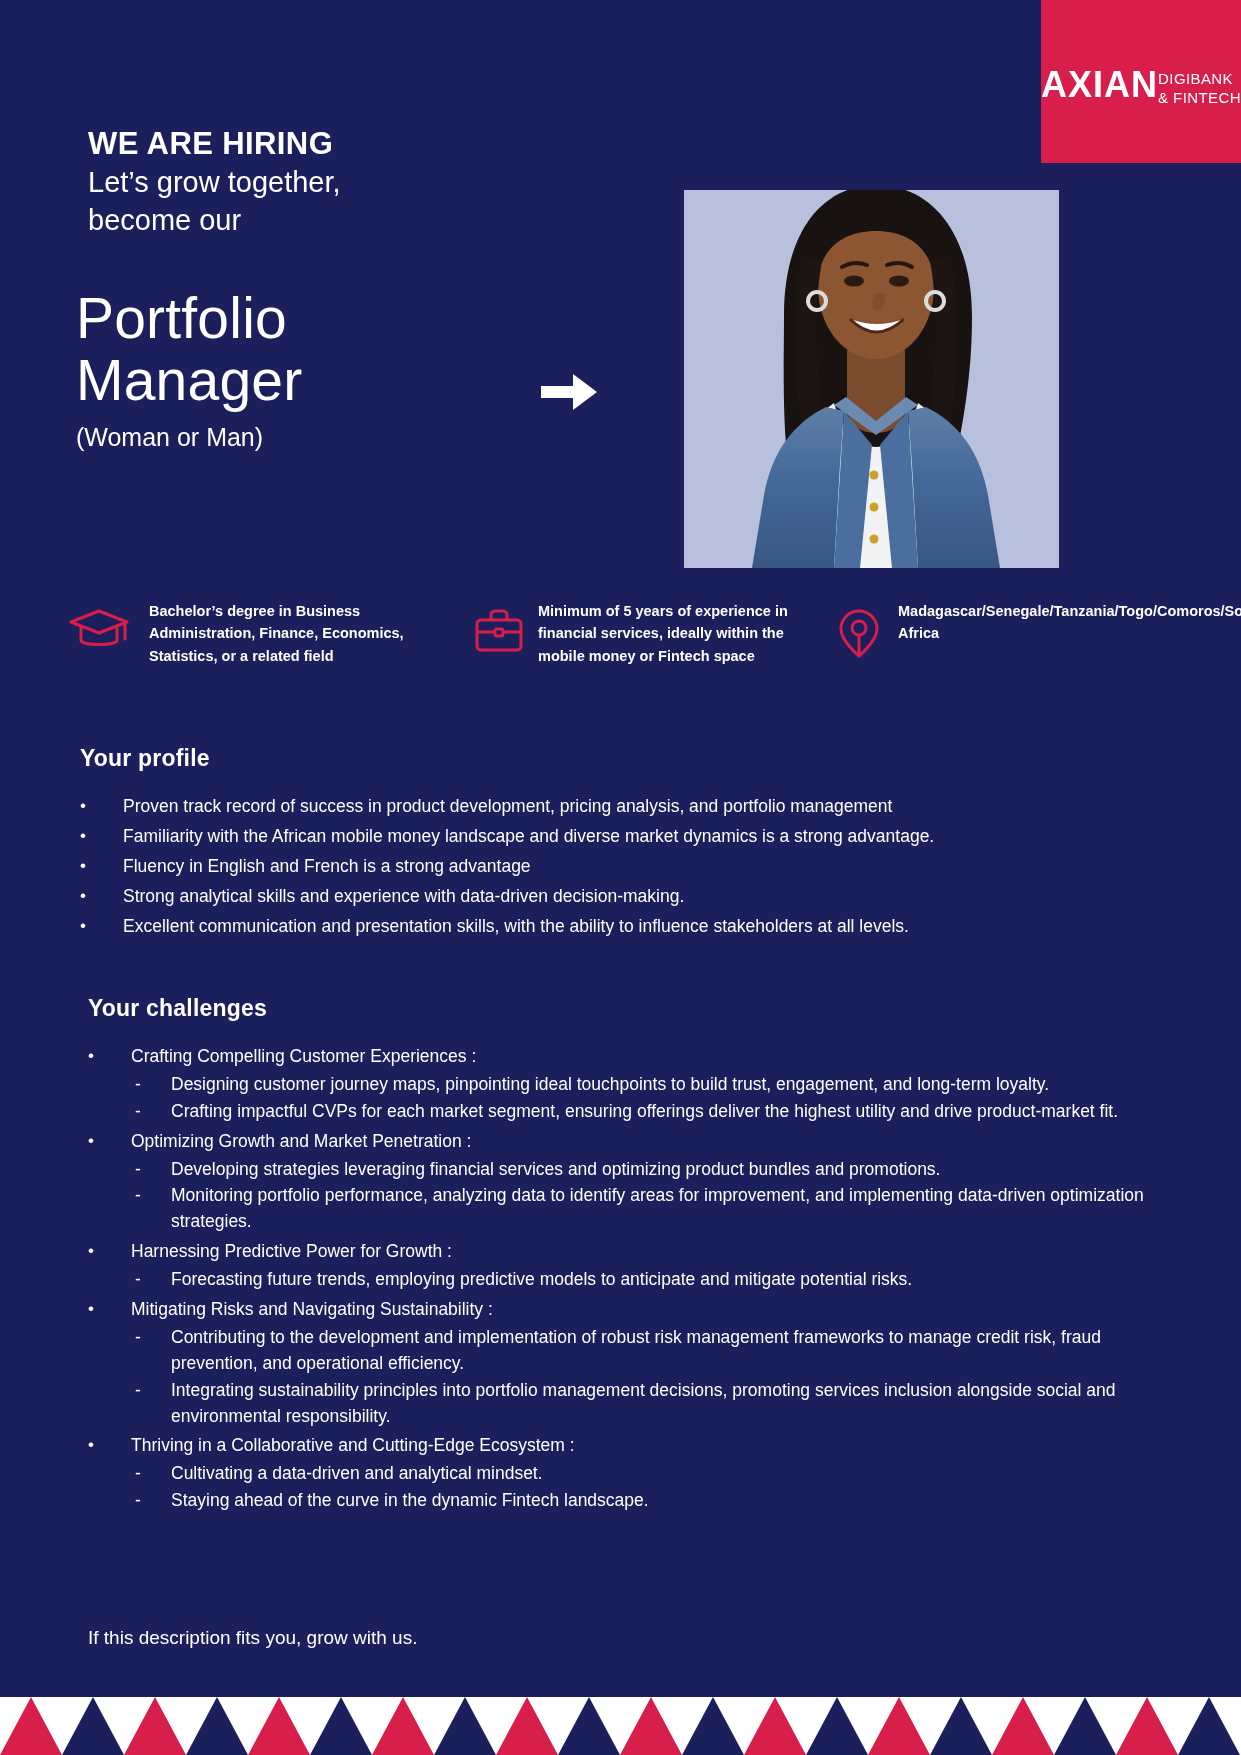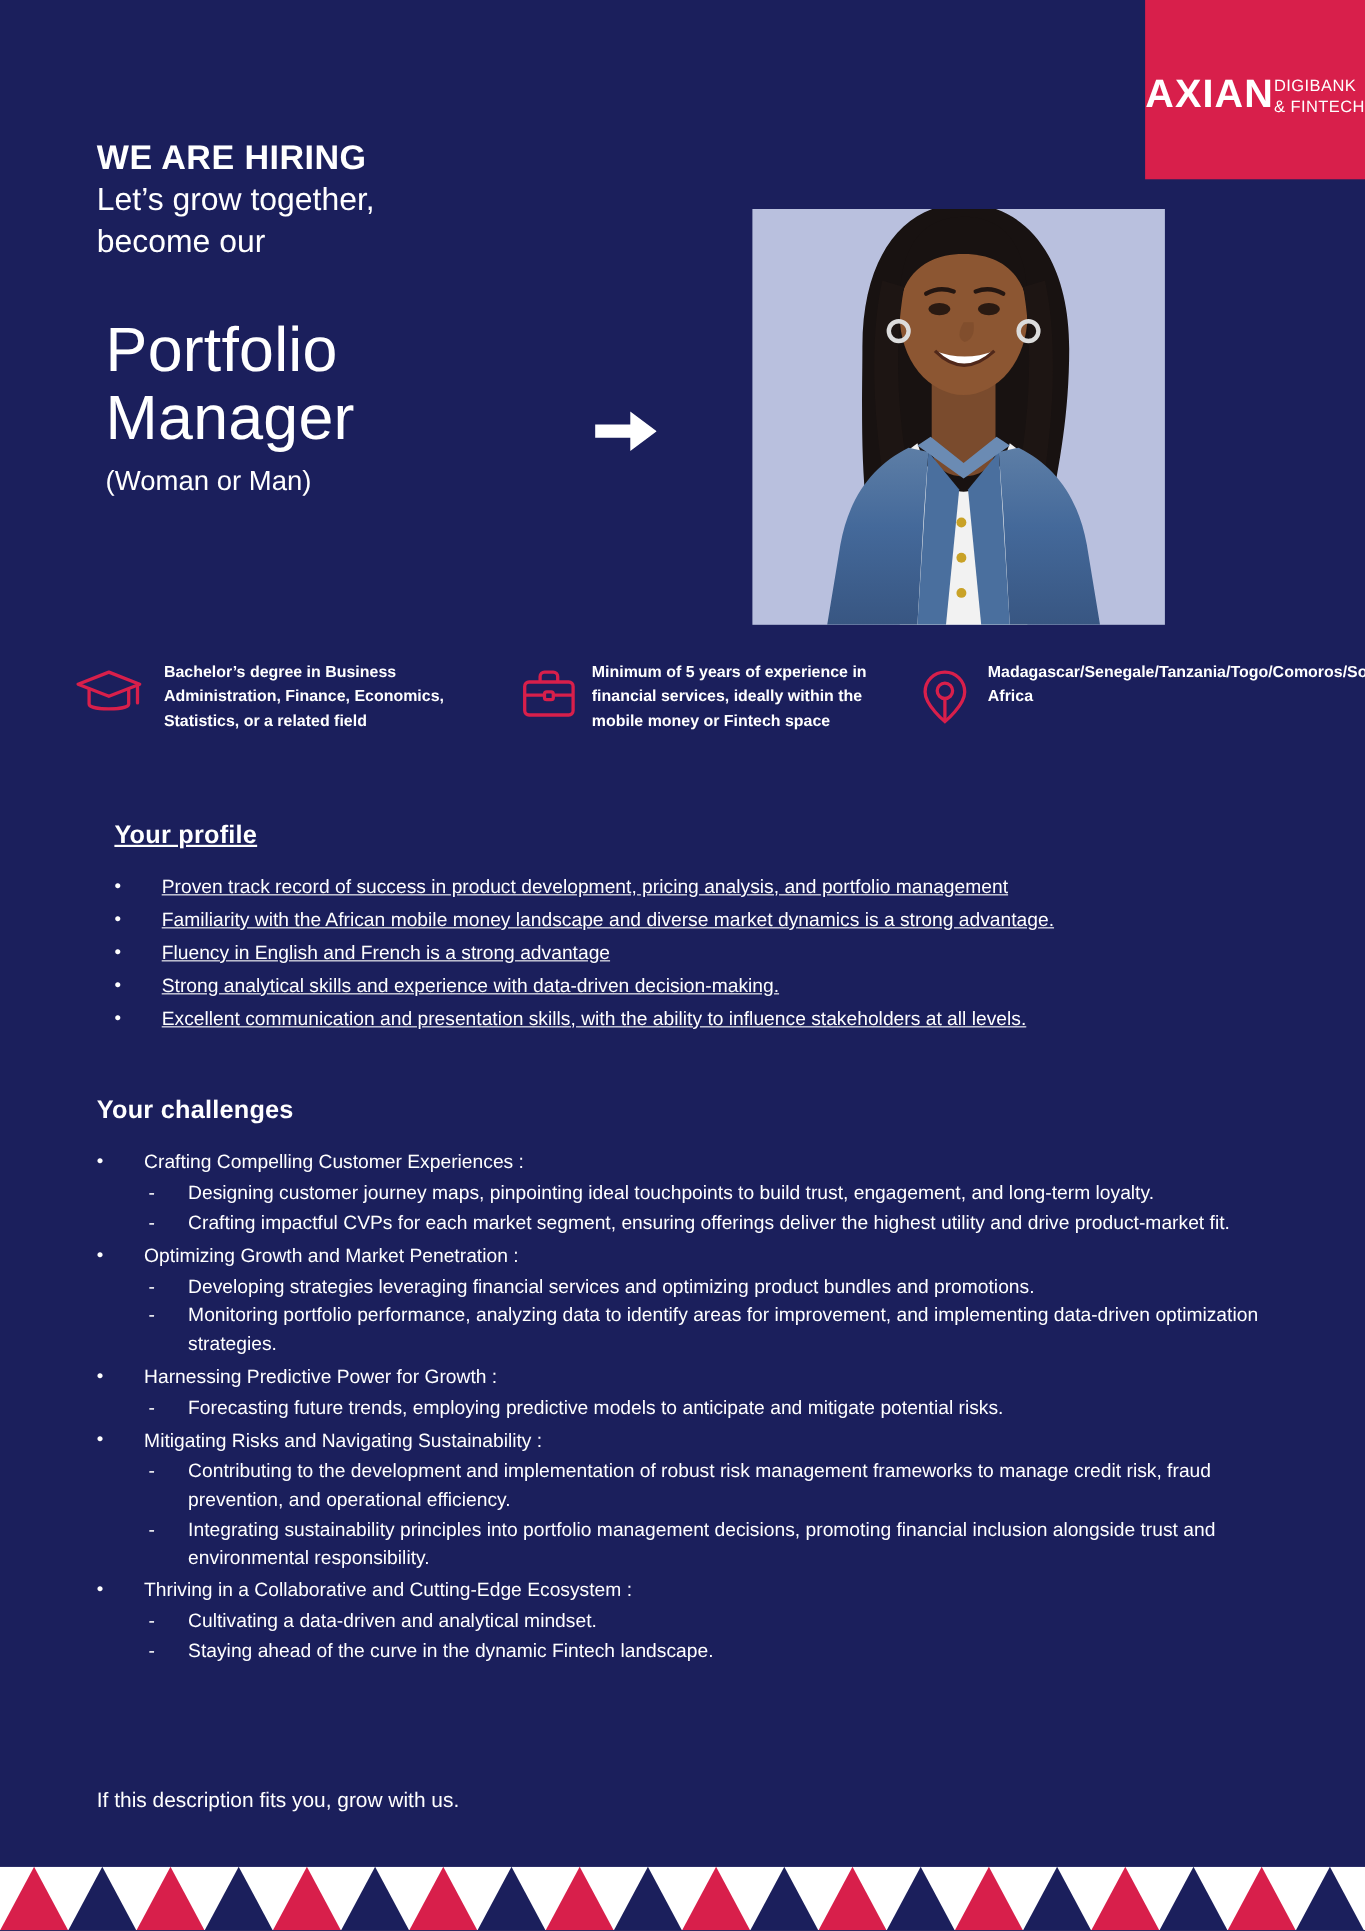--- a/index.html
+++ b/index.html
@@ -67,21 +67,21 @@
   }
   .grow {
     font-size: 29px;
     font-weight: 400;
     line-height: 1.25;
     margin-top: 2px;
   }
 
   .job-title {
     position: absolute;
-    left: 96px;
+    left: 76px;
     top: 288px;
     width: 520px;
   }
   .job-title .t1, .job-title .t2 {
     font-size: 57px;
     font-weight: 400;
     line-height: 1.08;
     letter-spacing: 0.2px;
   }
   .job-title .gender {
@@ -144,21 +144,21 @@
     line-height: 1.55;
     color: #ffffff;
   }
 
   
   .section-title {
     font-size: 23px;
     font-weight: 700;
     letter-spacing: 0.2px;
   }
-  #profile-section { position: absolute; left: 104px; top: 745px; width: 1060px; text-decoration: underline; }
+  #profile-section { position: absolute; left: 80px; top: 745px; width: 1060px; }
   #challenges-section { position: absolute; left: 88px; top: 995px; width: 1060px; }
 
   ul.bullets { list-style: none; margin-top: 22px; }
   ul.bullets > li {
     position: relative;
     padding-left: 43px;
     font-size: 17.5px;
     line-height: 1.48;
     margin-bottom: 4px;
   }
@@ -360,21 +360,21 @@
         <span>Harnessing Predictive Power for Growth :</span>
         <ul class="subbullets">
           <li>Forecasting future trends, employing predictive models to anticipate and mitigate potential risks.</li>
         </ul>
       </li>
 
       <li class="chal-group">
         <span>Mitigating Risks and Navigating Sustainability :</span>
         <ul class="subbullets">
           <li>Contributing to the development and implementation of robust risk management frameworks to manage credit risk, fraud prevention, and operational efficiency.</li>
-          <li>Integrating sustainability principles into portfolio management decisions, promoting financial inclusion alongside trust and environmental responsibility.</li>
+          <li>Integrating sustainability principles into portfolio management decisions, promoting services inclusion alongside social and environmental responsibility.</li>
         </ul>
       </li>
 
       <li class="chal-group">
         <span>Thriving in a Collaborative and Cutting-Edge Ecosystem :</span>
         <ul class="subbullets">
           <li>Cultivating a data-driven and analytical mindset.</li>
           <li>Staying ahead of the curve in the dynamic Fintech landscape.</li>
         </ul>
       </li>

